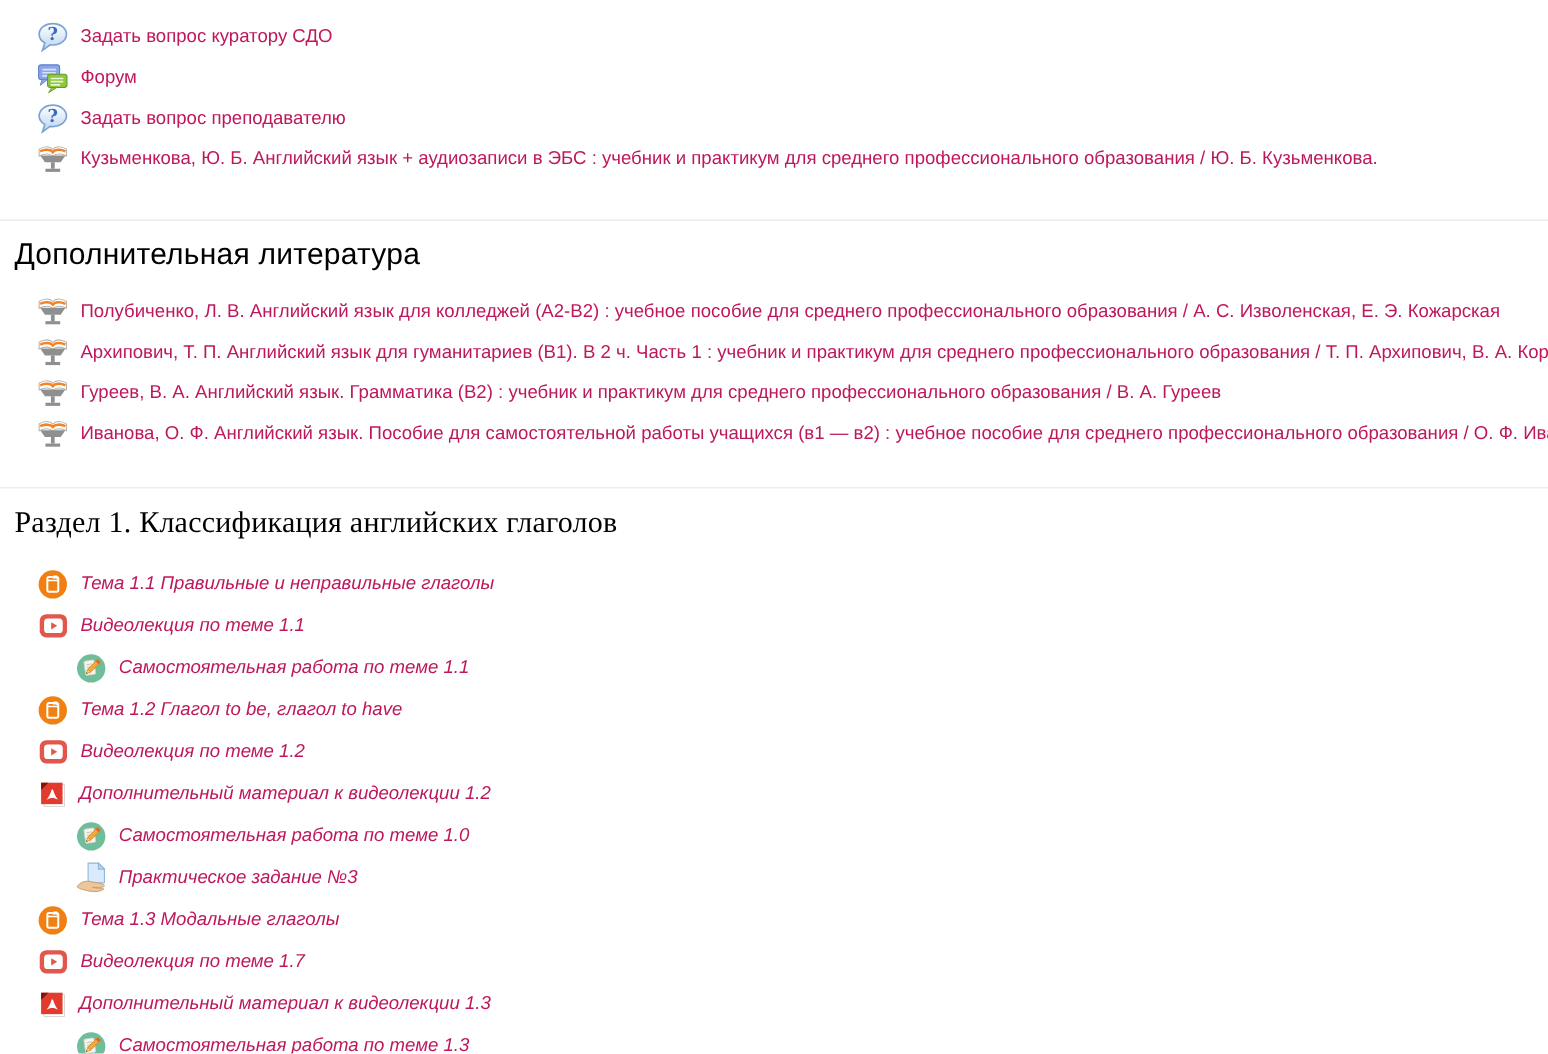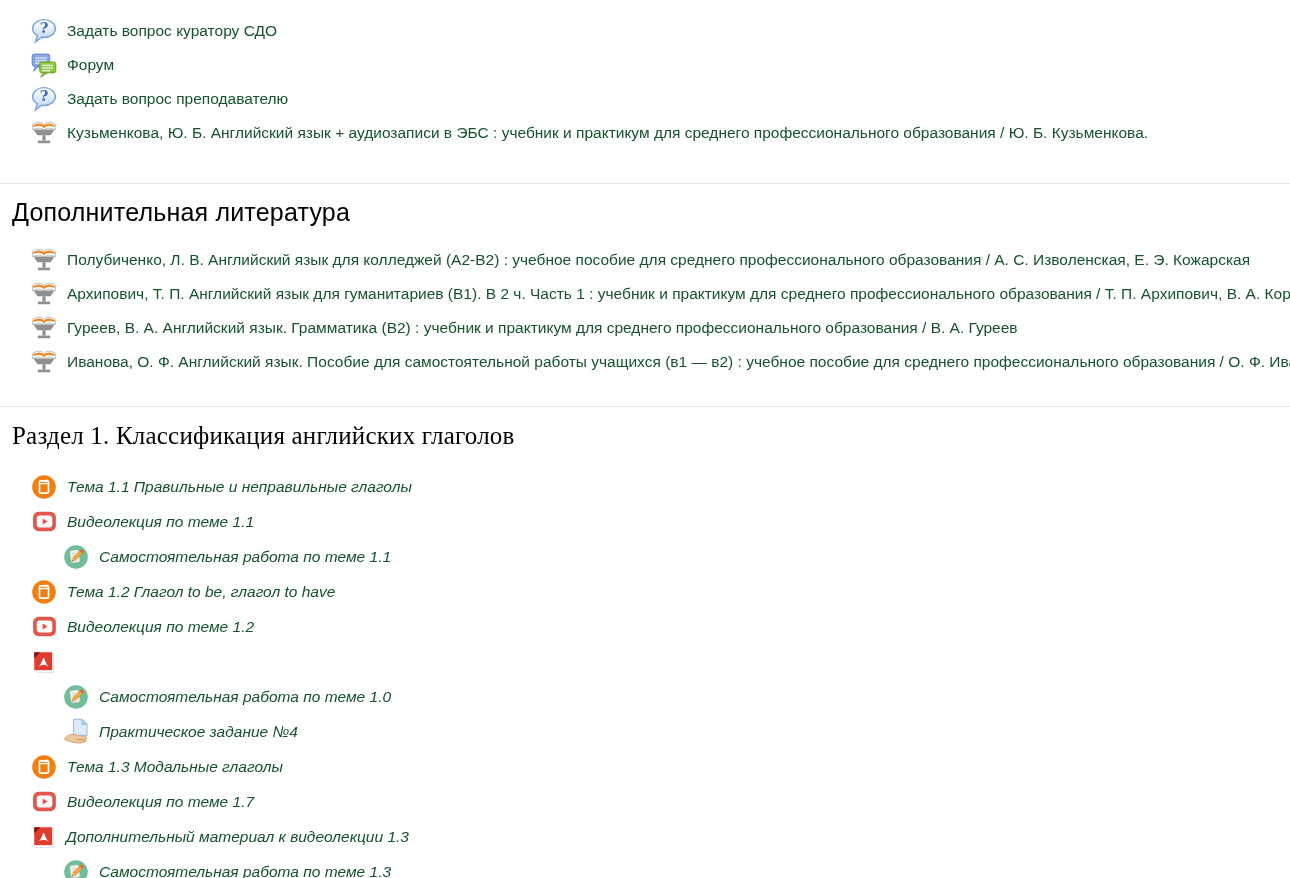--- a/index.html
+++ b/index.html
@@ -15,21 +15,21 @@
   .sect2 .row{height:35px;font-style:italic;}
   .row.indent{padding-left:62px;}
   .sect1{margin-top:33px;border-top:1px solid #e8e8e8;padding-top:13px;}
   .sect2{margin-top:27px;border-top:1px solid #e8e8e8;padding-top:14px;}
   h2{
     margin:0 0 16px 12px;font-size:25px;font-weight:400;color:#000000;
     line-height:30px;letter-spacing:.2px;
   }
   .sect2 h2{margin-bottom:18px;font-family:Liberation Serif, serif;}
   .lnk{
-    color:#14532d;text-decoration:none;font-size:15.5px;line-height:1;
+    color:#be185d;text-decoration:none;font-size:15.5px;line-height:1;
   }
   .ic{width:28px;height:28px;flex:none;margin-right:9px;display:block;}
   .ic-video{width:27px;height:27px;margin-left:1px;}
   .ic-pdf{width:26px;height:26px;margin-left:1px;}
   .ic-hand{width:31px;height:29px;margin-right:6px;}
   .defs{position:absolute;width:0;height:0;overflow:hidden;}
 </style>
 </head>
 <body>
 
@@ -194,32 +194,33 @@
     <div class="row">
       <svg class="ic ic-video">
           <use href="#sym-video"></use>
         </svg>
       <a href="#" class="lnk">Видеолекция по теме 1.2</a>
     </div>
     <div class="row">
       <svg class="ic ic-pdf">
           <use href="#sym-pdf"></use>
         </svg>
+      <a href="#" class="lnk">Дополнительный материал к видеолекции 1.2</a>
     </div>
     <div class="row indent">
       <svg class="ic">
           <use href="#sym-selfwork"></use>
         </svg>
       <a href="#" class="lnk">Самостоятельная работа по теме 1.0</a>
     </div>
     <div class="row indent">
       <svg class="ic ic-hand">
           <use href="#sym-hand"></use>
         </svg>
-      <a href="#" class="lnk">Практическое задание №4</a>
+      <a href="#" class="lnk">Практическое задание №3</a>
     </div>
     <div class="row">
       <svg class="ic">
           <use href="#sym-topic"></use>
         </svg>
       <a href="#" class="lnk">Тема 1.3 Модальные глаголы</a>
     </div>
     <div class="row">
       <svg class="ic ic-video">
           <use href="#sym-video"></use>

